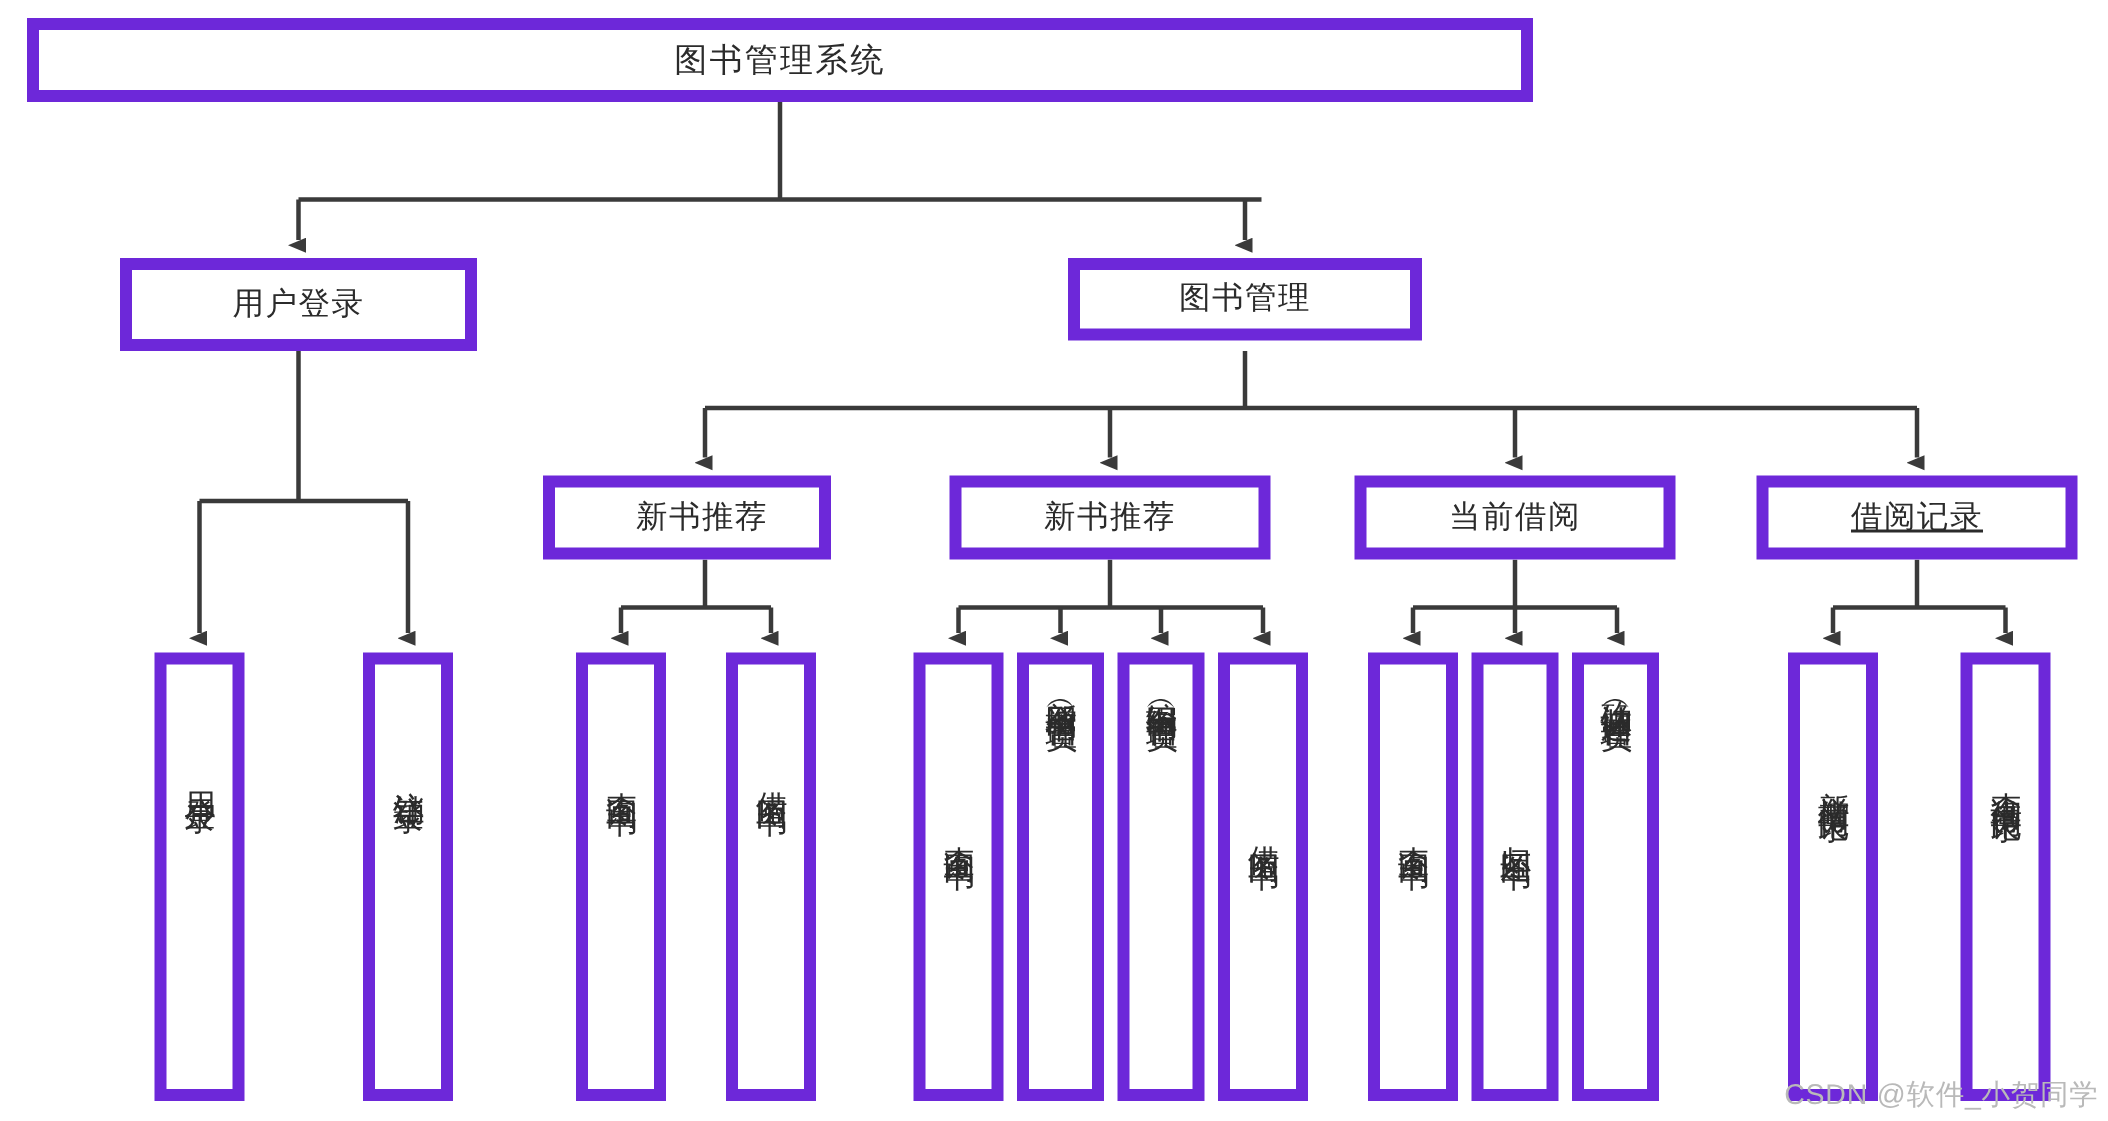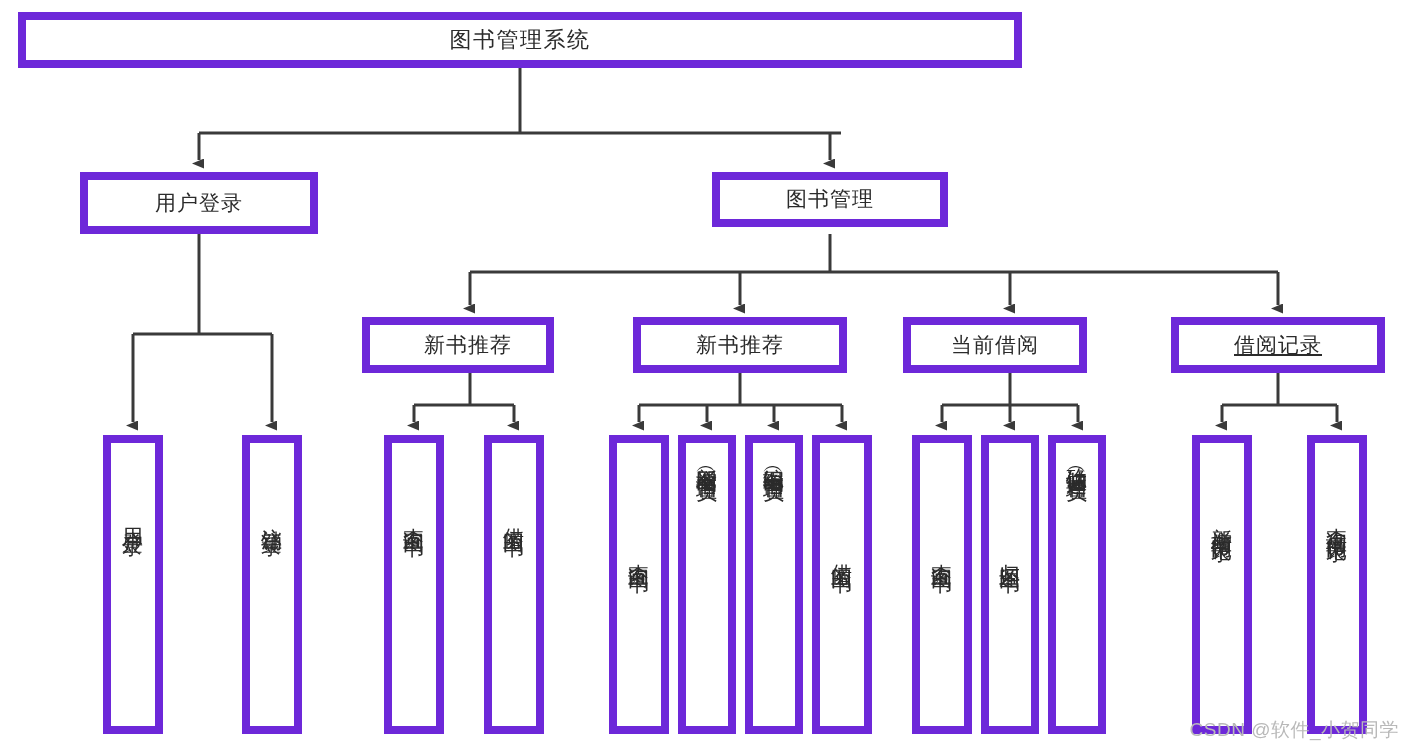--- a/index.html
+++ b/index.html
@@ -127,21 +127,21 @@
   <div class="node h-node" style="left:712px;top:172px;width:236px;height:55px;">
     <span class="lbl">图书管理</span>
   </div>
 
   <div class="node h-node" style="left:362px;top:317px;width:192px;height:56px;padding-left:20px;">
     <span class="lbl">新书推荐</span>
   </div>
   <div class="node h-node" style="left:633px;top:317px;width:214px;height:56px;">
     <span class="lbl">新书推荐</span>
   </div>
-  <div class="node h-node" style="left:903px;top:317px;width:184px;height:56px;">
+  <div class="node h-node" style="left:903px;top:317px;width:214px;height:56px;">
     <span class="lbl">当前借阅</span>
   </div>
   <div class="node h-node" style="left:1171px;top:317px;width:214px;height:56px;text-decoration:underline;">
     <span class="lbl">借阅记录</span>
   </div>
 
   <div class="node v-node mid" style="left:103px;top:435px;width:60px;height:299px;">
     <span class="lbl">用户登录</span>
   </div>
   <div class="node v-node mid" style="left:242px;top:435px;width:60px;height:299px;">

